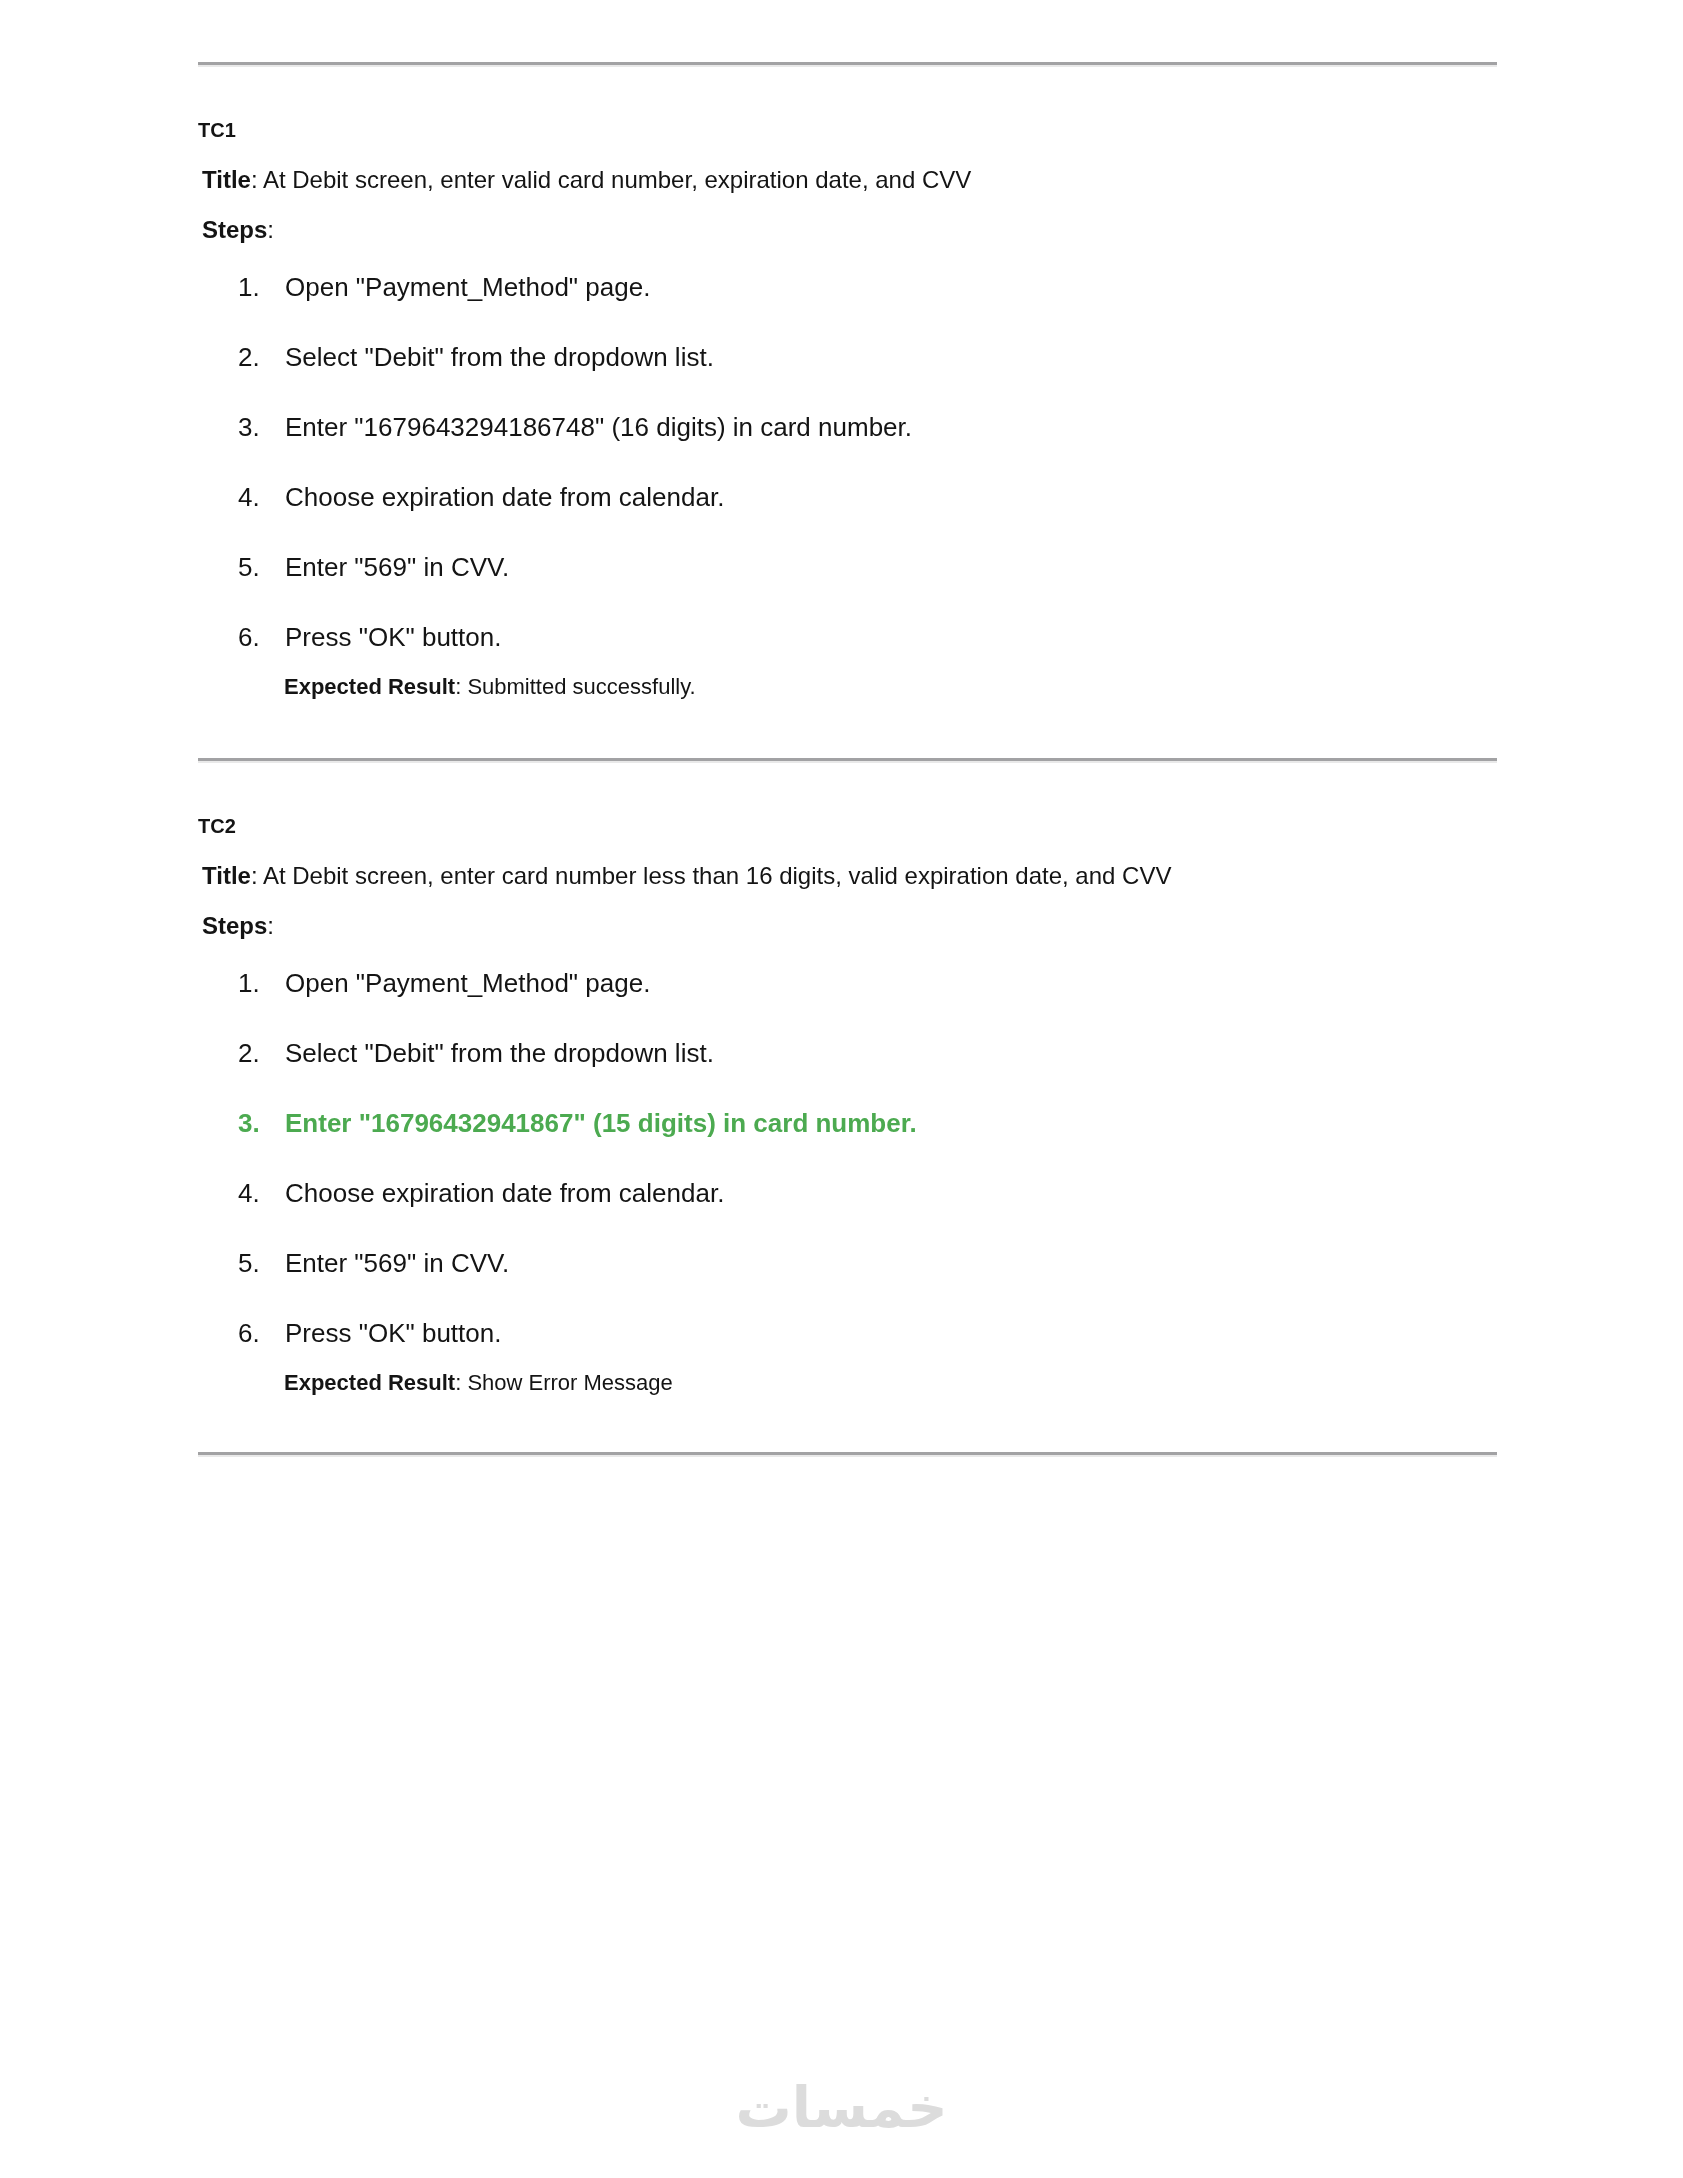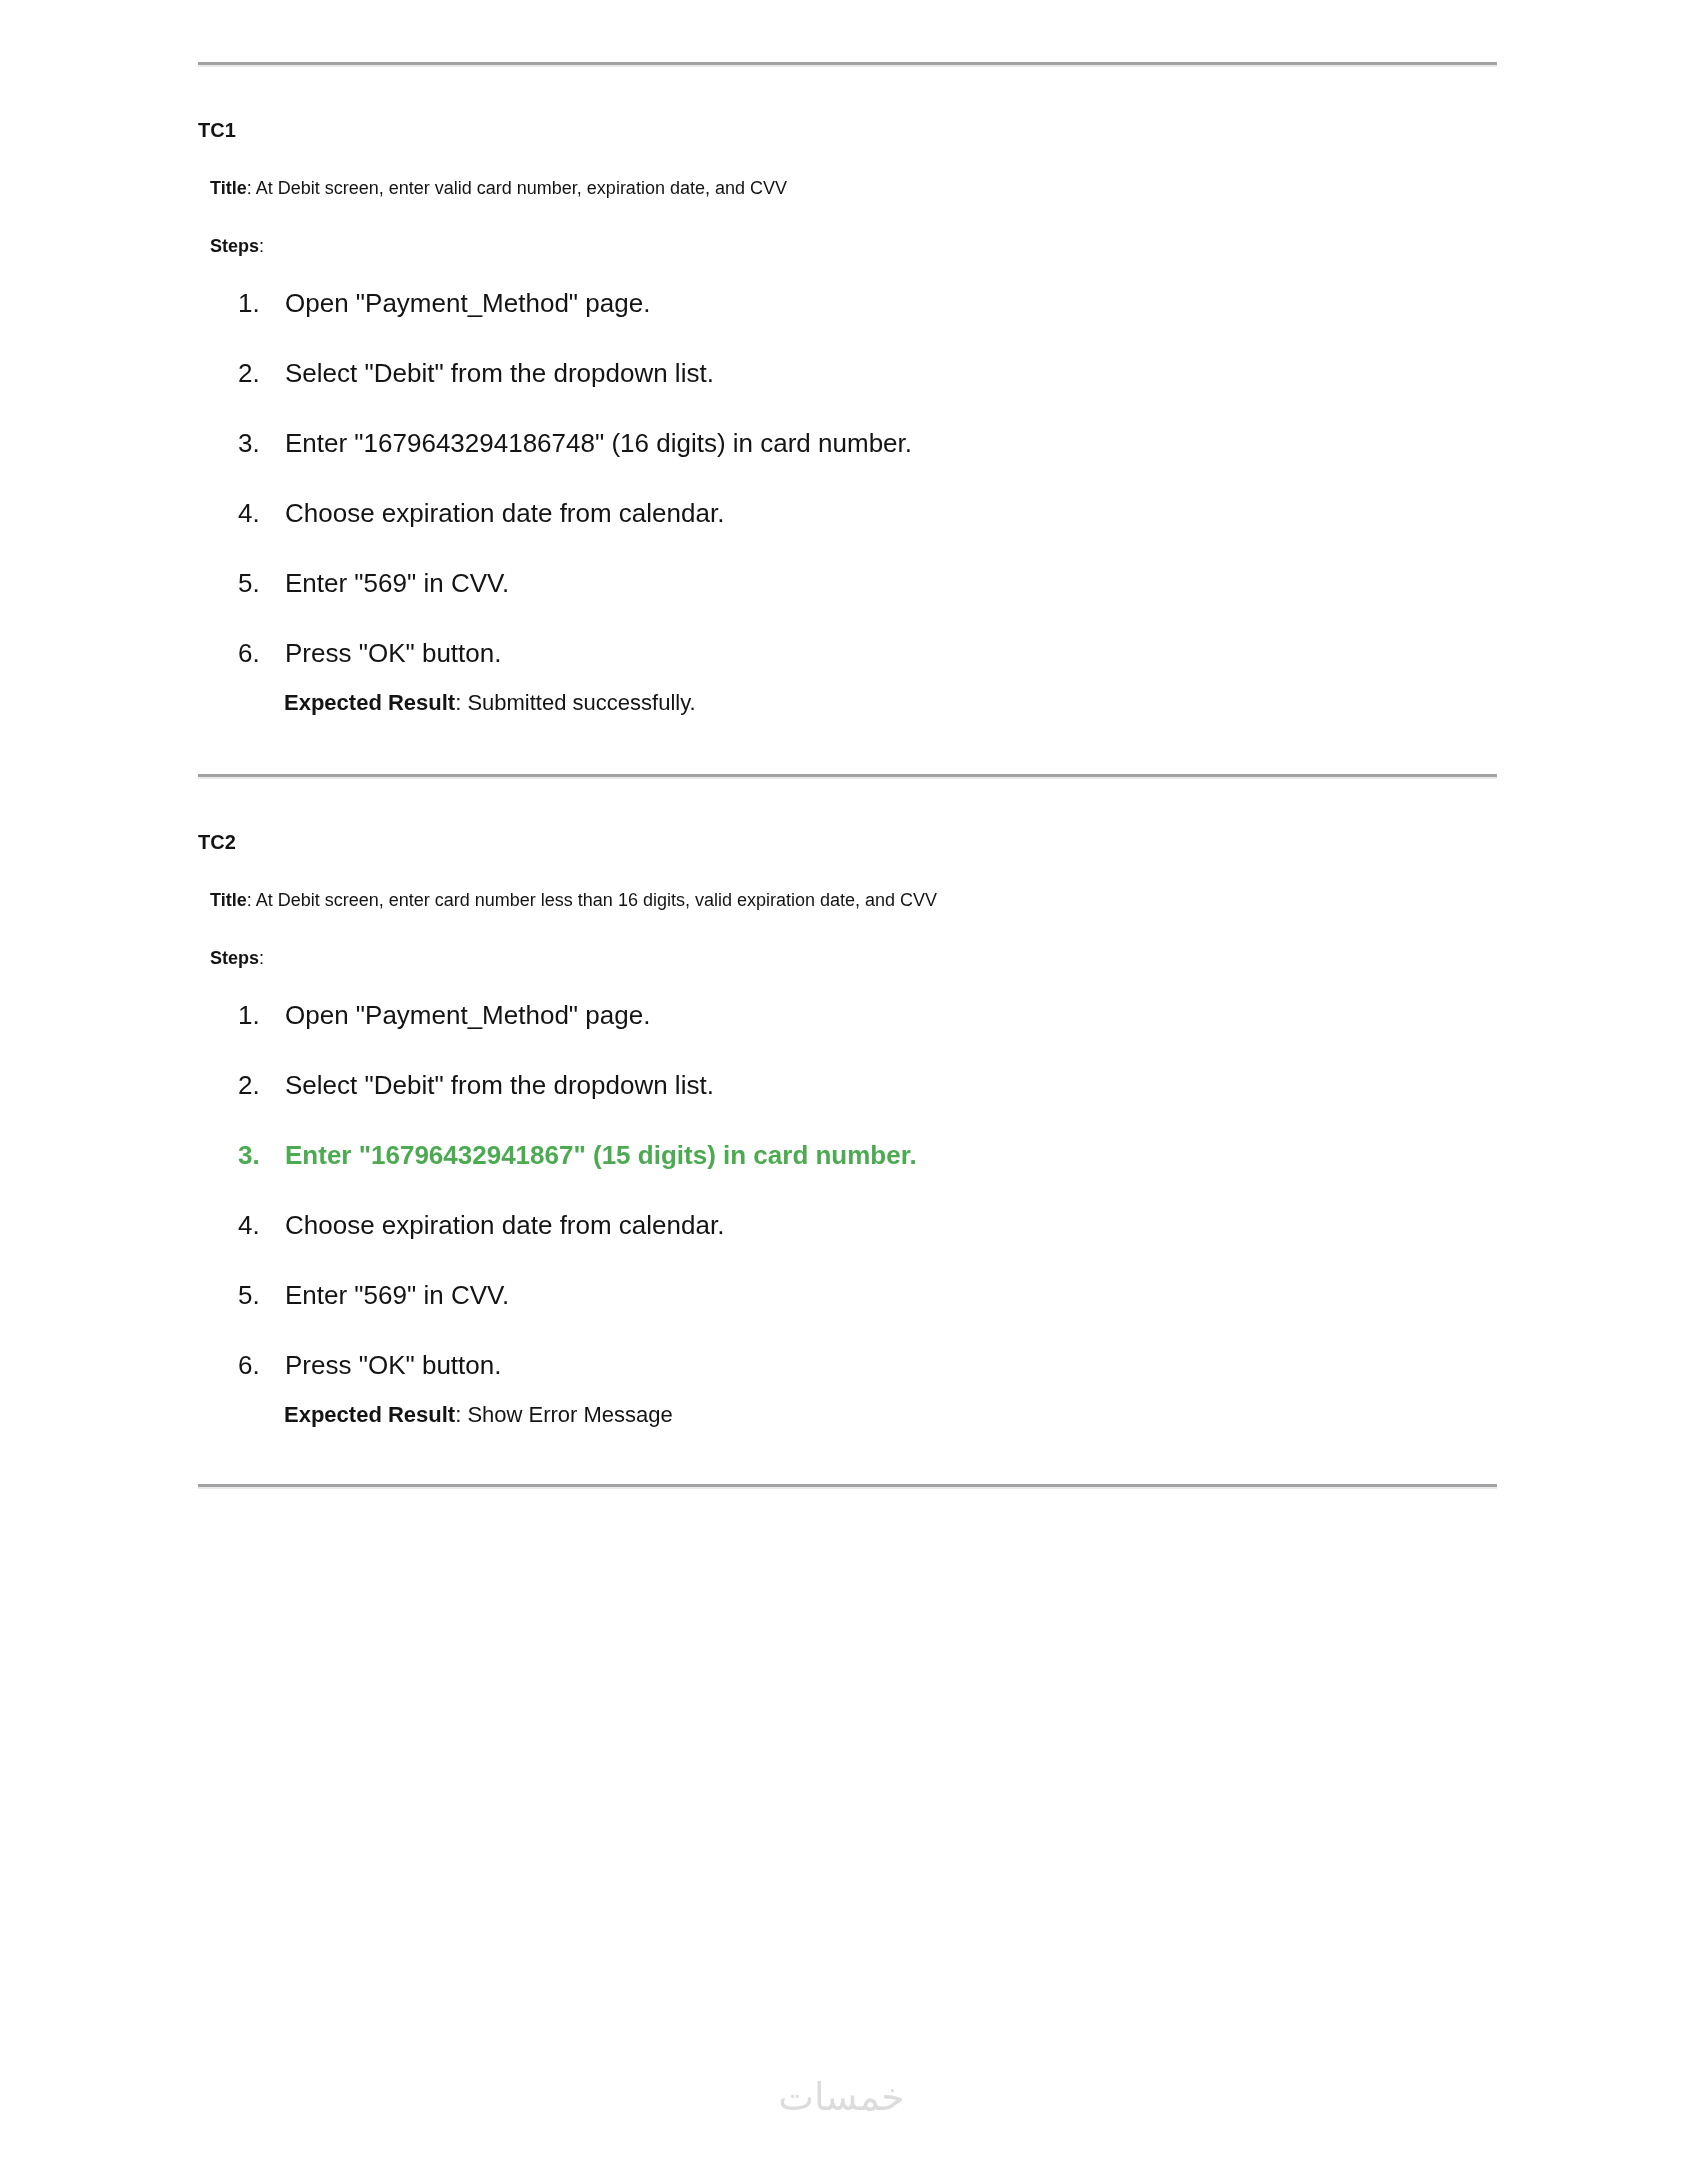--- a/index.html
+++ b/index.html
@@ -43,22 +43,22 @@
   .divider.d1 { margin-top: 62px; }
   .divider.d2 { margin-top: 53px; }
   .divider.d3 { margin-top: 51px; }
   .tc-id {
     margin: 40px 0 0 0;
     font-size: 20px;
     line-height: 46px;
     font-weight: 700;
   }
   .tc-line {
-    margin: 12px;
-    font-size: 18px;
+    margin: 4px;
+    font-size: 24px;
     line-height: 46px;
     font-weight: 400;
   }
   .tc-line strong { font-weight: 700; }
   ol.steps {
     list-style: none;
     margin: 16px 0 0 0;
     padding: 0;
   }
   ol.steps li {
@@ -84,22 +84,22 @@
     font-size: 22px;
     line-height: 37px;
   }
   .expected strong { font-weight: 700; }
   .watermark {
     position: absolute;
     top: 2075px;
     left: 50%;
     transform: translateX(-50%);
     font-family: "DejaVu Sans", sans-serif;
-    font-size: 38px;
-    font-weight: 400;
+    font-size: 56px;
+    font-weight: 700;
     color: var(--watermark-color);
     direction: rtl;
     user-select: none;
     text-align: right;
   }
 </style>
 </head>
 <body>
 
 <div class="content">

